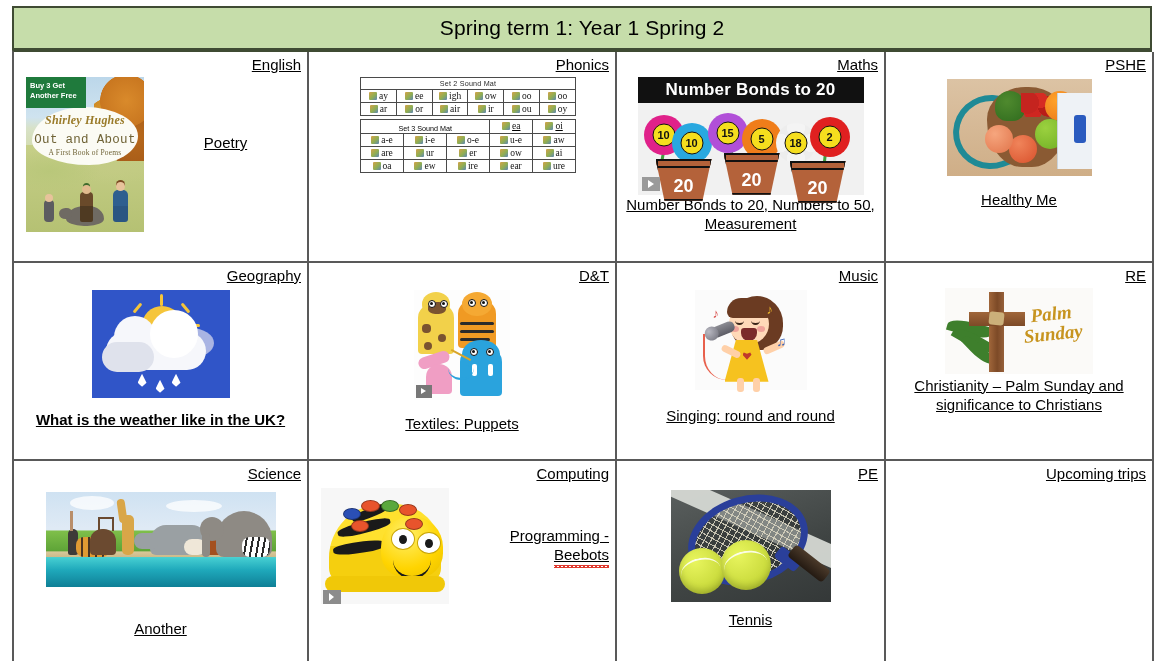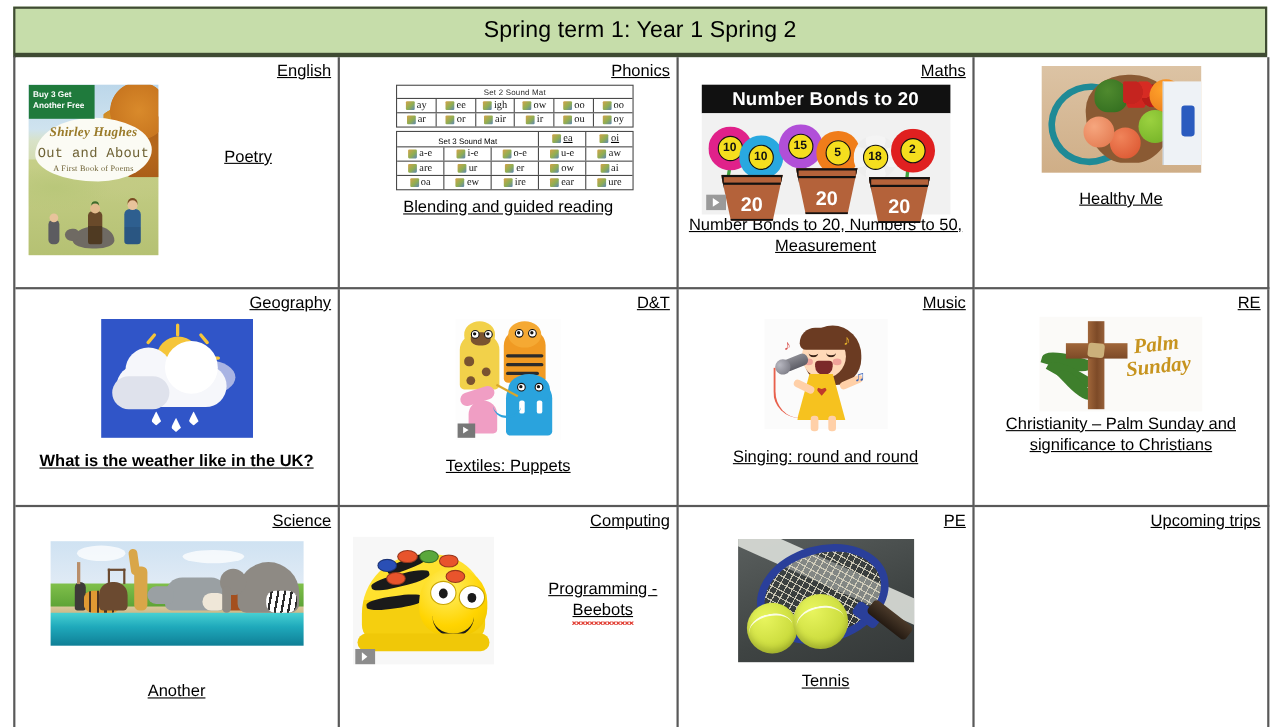--- a/index.html
+++ b/index.html
@@ -613,21 +613,20 @@
                 <span>ear</span>
               </div>
             <div class="mat-cell">
                 <span class="pic"></span>
                 <span>ure</span>
               </div>
           </div>
         </div>
 
       </div>
-      <div class="cap">Blending and guided reading</div>
     </div>
 
     <div class="cell">
       <div class="cell-title">Maths</div>
       <div class="mathswrap">
         <div class="maths-banner">Number Bonds to 20</div>
         <div class="maths-body">
 
           <div class="stem" style="left:24px; top:38px; height:22px; transform:rotate(10deg);"></div>
           <div class="stem" style="left:50px; top:40px; height:20px;"></div>
@@ -713,20 +712,21 @@
           <div class="pot" style="left:86px; top:50px;">20</div>
           <div class="pot" style="left:152px; top:58px;">20</div>
 
           <div class="playbtn"></div>
         </div>
       </div>
       <div class="cap">Number Bonds to 20, Numbers to 50, Measurement</div>
     </div>
 
     <div class="cell">
+      <div class="cell-title">PSHE</div>
       <div class="media-center" style="margin-top:4px;">
         <div class="foodimg">
           <div class="stetho"></div>
           <div class="bowl"></div>
           <div class="brocc"></div>
           <div class="toms"></div>
           <div class="orange"></div>
           <div class="greenapple"></div>
           <div class="redapple"></div>
           <div class="peach"></div>
@@ -886,21 +886,21 @@
             <div class="btn" style="left:40px; top:12px; width:17px; height:10px; background:#e8542c;"></div>
             <div class="btn" style="left:60px; top:12px; width:16px; height:10px; background:#5aa83c;"></div>
             <div class="btn" style="left:78px; top:16px; width:16px; height:10px; background:#e8542c;"></div>
             <div class="btn" style="left:30px; top:32px; width:16px; height:10px; background:#e8542c;"></div>
             <div class="btn" style="left:84px; top:30px; width:16px; height:10px; background:#e8542c;"></div>
             <div class="base"></div>
             <div class="cplay"></div>
           </div>
         </div>
         <div style="flex:1 1 auto; padding-top:38px;">
-          <div class="cap" style="text-align:center;margin-left:32px;"><span>Programming - </span><br><span class="spellerr">Beebots</span></div>
+          <div class="cap" style="text-align:right;margin-left:32px;"><span>Programming - </span><br><span class="spellerr">Beebots</span></div>
         </div>
       </div>
     </div>
 
     <div class="cell">
       <div class="cell-title">PE</div>
       <div class="media-center" style="margin-top:6px;">
         <div class="tennis">
           <div class="line"></div>
           <div class="head"></div>

